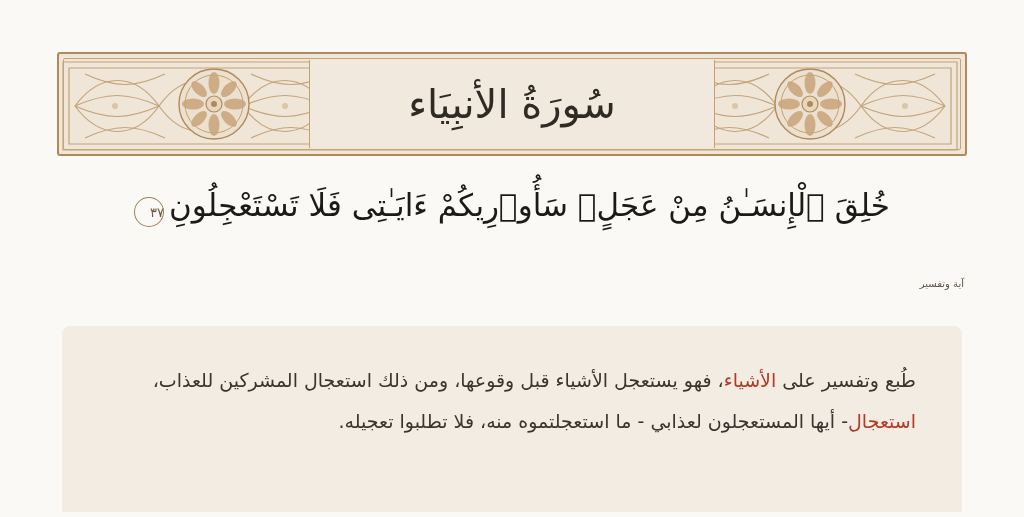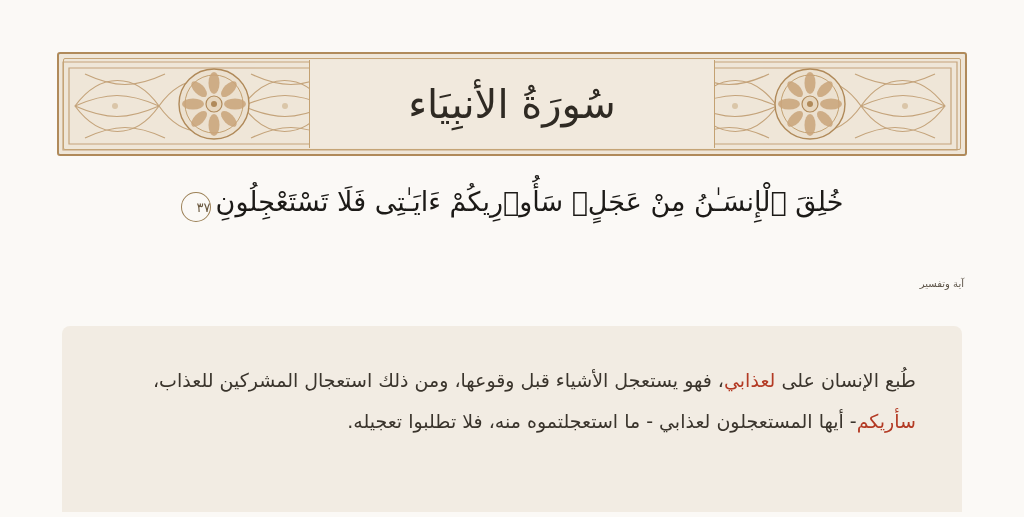--- a/index.html
+++ b/index.html
@@ -90,21 +90,21 @@
   .ayah-line {
     position: absolute;
     top: 176px;
     left: 57px;
     width: 910px;
     text-align: center;
     direction: rtl;
   }
   .ayah-text {
     font-family: "DejaVu Sans", "Liberation Serif", serif;
-    font-size: 27px;
+    font-size: 31px;
     line-height: 1.9;
     color: #1c1a17;
     letter-spacing: 0.3px;
     white-space: nowrap;
   }
   .ayah-number {
     display: inline-block;
     width: 30px;
     height: 30px;
     line-height: 30px;
@@ -265,16 +265,16 @@
     <span class="ayah-text">خُلِقَ ٱلْإِنسَـٰنُ مِنْ عَجَلٍۢ سَأُو۟رِيكُمْ ءَايَـٰتِى فَلَا تَسْتَعْجِلُونِ</span>
     <span class="ayah-number">
       <span class="marker-ring"></span>
       <span class="num">٣٧</span>
     </span>
   </div>
 
   <div class="section-label">آية وتفسير</div>
 
   <div class="tafsir-box">
-    <p class="tafsir-text"><span>طُبع الإنسان على </span><span class="hl" style="color: rgb(179, 58, 36);">لعذابي</span><span>، فهو يستعجل الأشياء قبل وقوعها، ومن ذلك استعجال المشركين للعذاب، </span><span class="hl" style="color: rgb(179, 58, 36);">سأريكم</span><span>- أيها المستعجلون لعذابي - ما استعجلتموه منه، فلا تطلبوا تعجيله.</span></p>
+    <p class="tafsir-text"><span>طُبع وتفسير على </span><span class="hl" style="color: rgb(179, 58, 36);">الأشياء</span><span>، فهو يستعجل الأشياء قبل وقوعها، ومن ذلك استعجال المشركين للعذاب، </span><span class="hl" style="color: rgb(179, 58, 36);">استعجال</span><span>- أيها المستعجلون لعذابي - ما استعجلتموه منه، فلا تطلبوا تعجيله.</span></p>
   </div>
 
 </div>
 
 </body></html>

